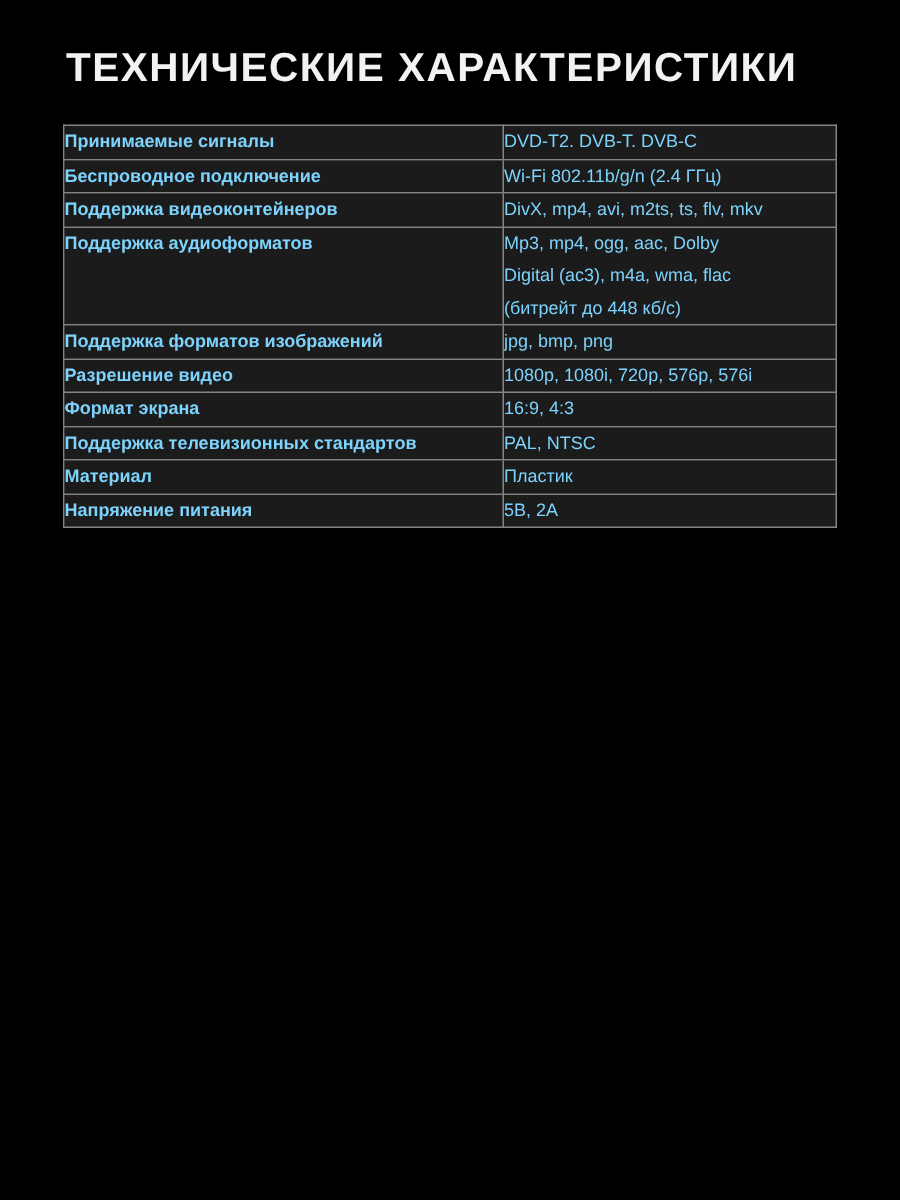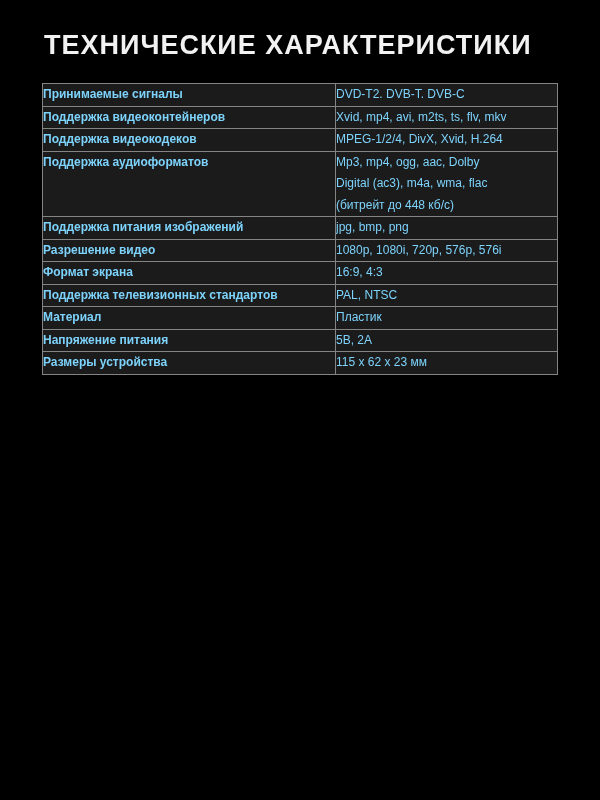--- a/index.html
+++ b/index.html
@@ -65,35 +65,35 @@
 <main class="page">
   <h1 class="page-title">ТЕХНИЧЕСКИЕ ХАРАКТЕРИСТИКИ</h1>
 
   <table class="specs">
     <tbody>
       <tr>
         <td class="label">Принимаемые сигналы</td>
         <td class="value">DVD-T2. DVB-T. DVB-C</td>
       </tr>
       <tr>
-        <td class="label">Поддержка видеоконтейнеров</td>
-        <td class="value">Xvid, mp4, avi, m2ts, ts, flv, mkv</td>
+        <td class="label">Беспроводное подключение</td>
+        <td class="value">Wi-Fi 802.11b/g/n (2.4 ГГц)</td>
       </tr>
       <tr>
-        <td class="label">Поддержка видеокодеков</td>
-        <td class="value">MPEG-1/2/4, DivX, Xvid, H.264</td>
+        <td class="label">Поддержка видеоконтейнеров</td>
+        <td class="value">DivX, mp4, avi, m2ts, ts, flv, mkv</td>
       </tr>
       <tr>
         <td class="label">Поддержка аудиоформатов</td>
         <td class="value">Mp3, mp4, ogg, aac, Dolby
 Digital (ac3), m4a, wma, flac
 (битрейт до 448 кб/с)</td>
       </tr>
       <tr>
-        <td class="label">Поддержка питания изображений</td>
+        <td class="label">Поддержка форматов изображений</td>
         <td class="value">jpg, bmp, png</td>
       </tr>
       <tr>
         <td class="label">Разрешение видео</td>
         <td class="value">1080p, 1080i, 720p, 576p, 576i</td>
       </tr>
       <tr>
         <td class="label">Формат экрана</td>
         <td class="value">16:9, 4:3</td>
       </tr>
@@ -102,19 +102,15 @@
         <td class="value">PAL, NTSC</td>
       </tr>
       <tr>
         <td class="label">Материал</td>
         <td class="value">Пластик</td>
       </tr>
       <tr>
         <td class="label">Напряжение питания</td>
         <td class="value">5В, 2А</td>
       </tr>
-      <tr>
-        <td class="label">Размеры устройства</td>
-        <td class="value">115 x 62 x 23 мм</td>
-      </tr>
     </tbody>
   </table>
 </main>
 
 </body></html>

